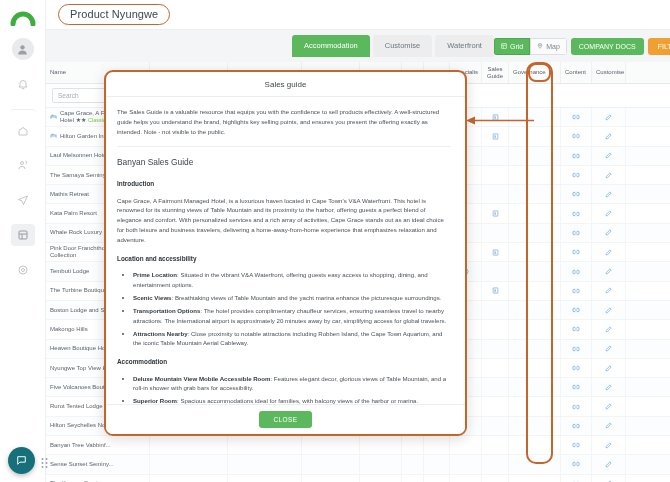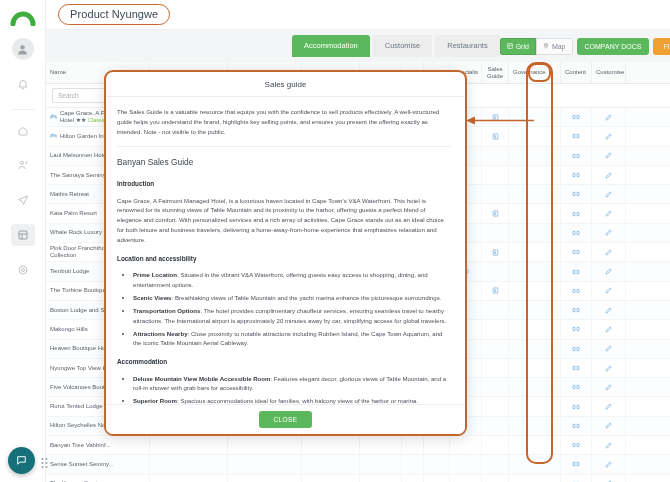--- a/index.html
+++ b/index.html
@@ -201,21 +201,21 @@
   </div>
 
   <div class="topbar">
     <div class="page-pill">Product Nyungwe</div>
   </div>
 
   <div class="toolbar">
     <div class="tabs">
       <div class="tab active">Accommodation</div>
       <div class="tab">Customise</div>
-      <div class="tab">Restaurants</div>
+      <div class="tab">Waterfront</div>
     </div>
     <div class="tb-right">
       <div class="seg">
         <div class="seg-btn">
           <svg viewBox="0 0 24 24" width="6" height="6" fill="none" stroke="currentColor" stroke-width="2.4">
               <rect x="3" y="3" width="18" height="18"></rect>
               <path d="M3 9h18M9 9v12"></path>
             </svg>
           <span>Grid</span>
         </div>

